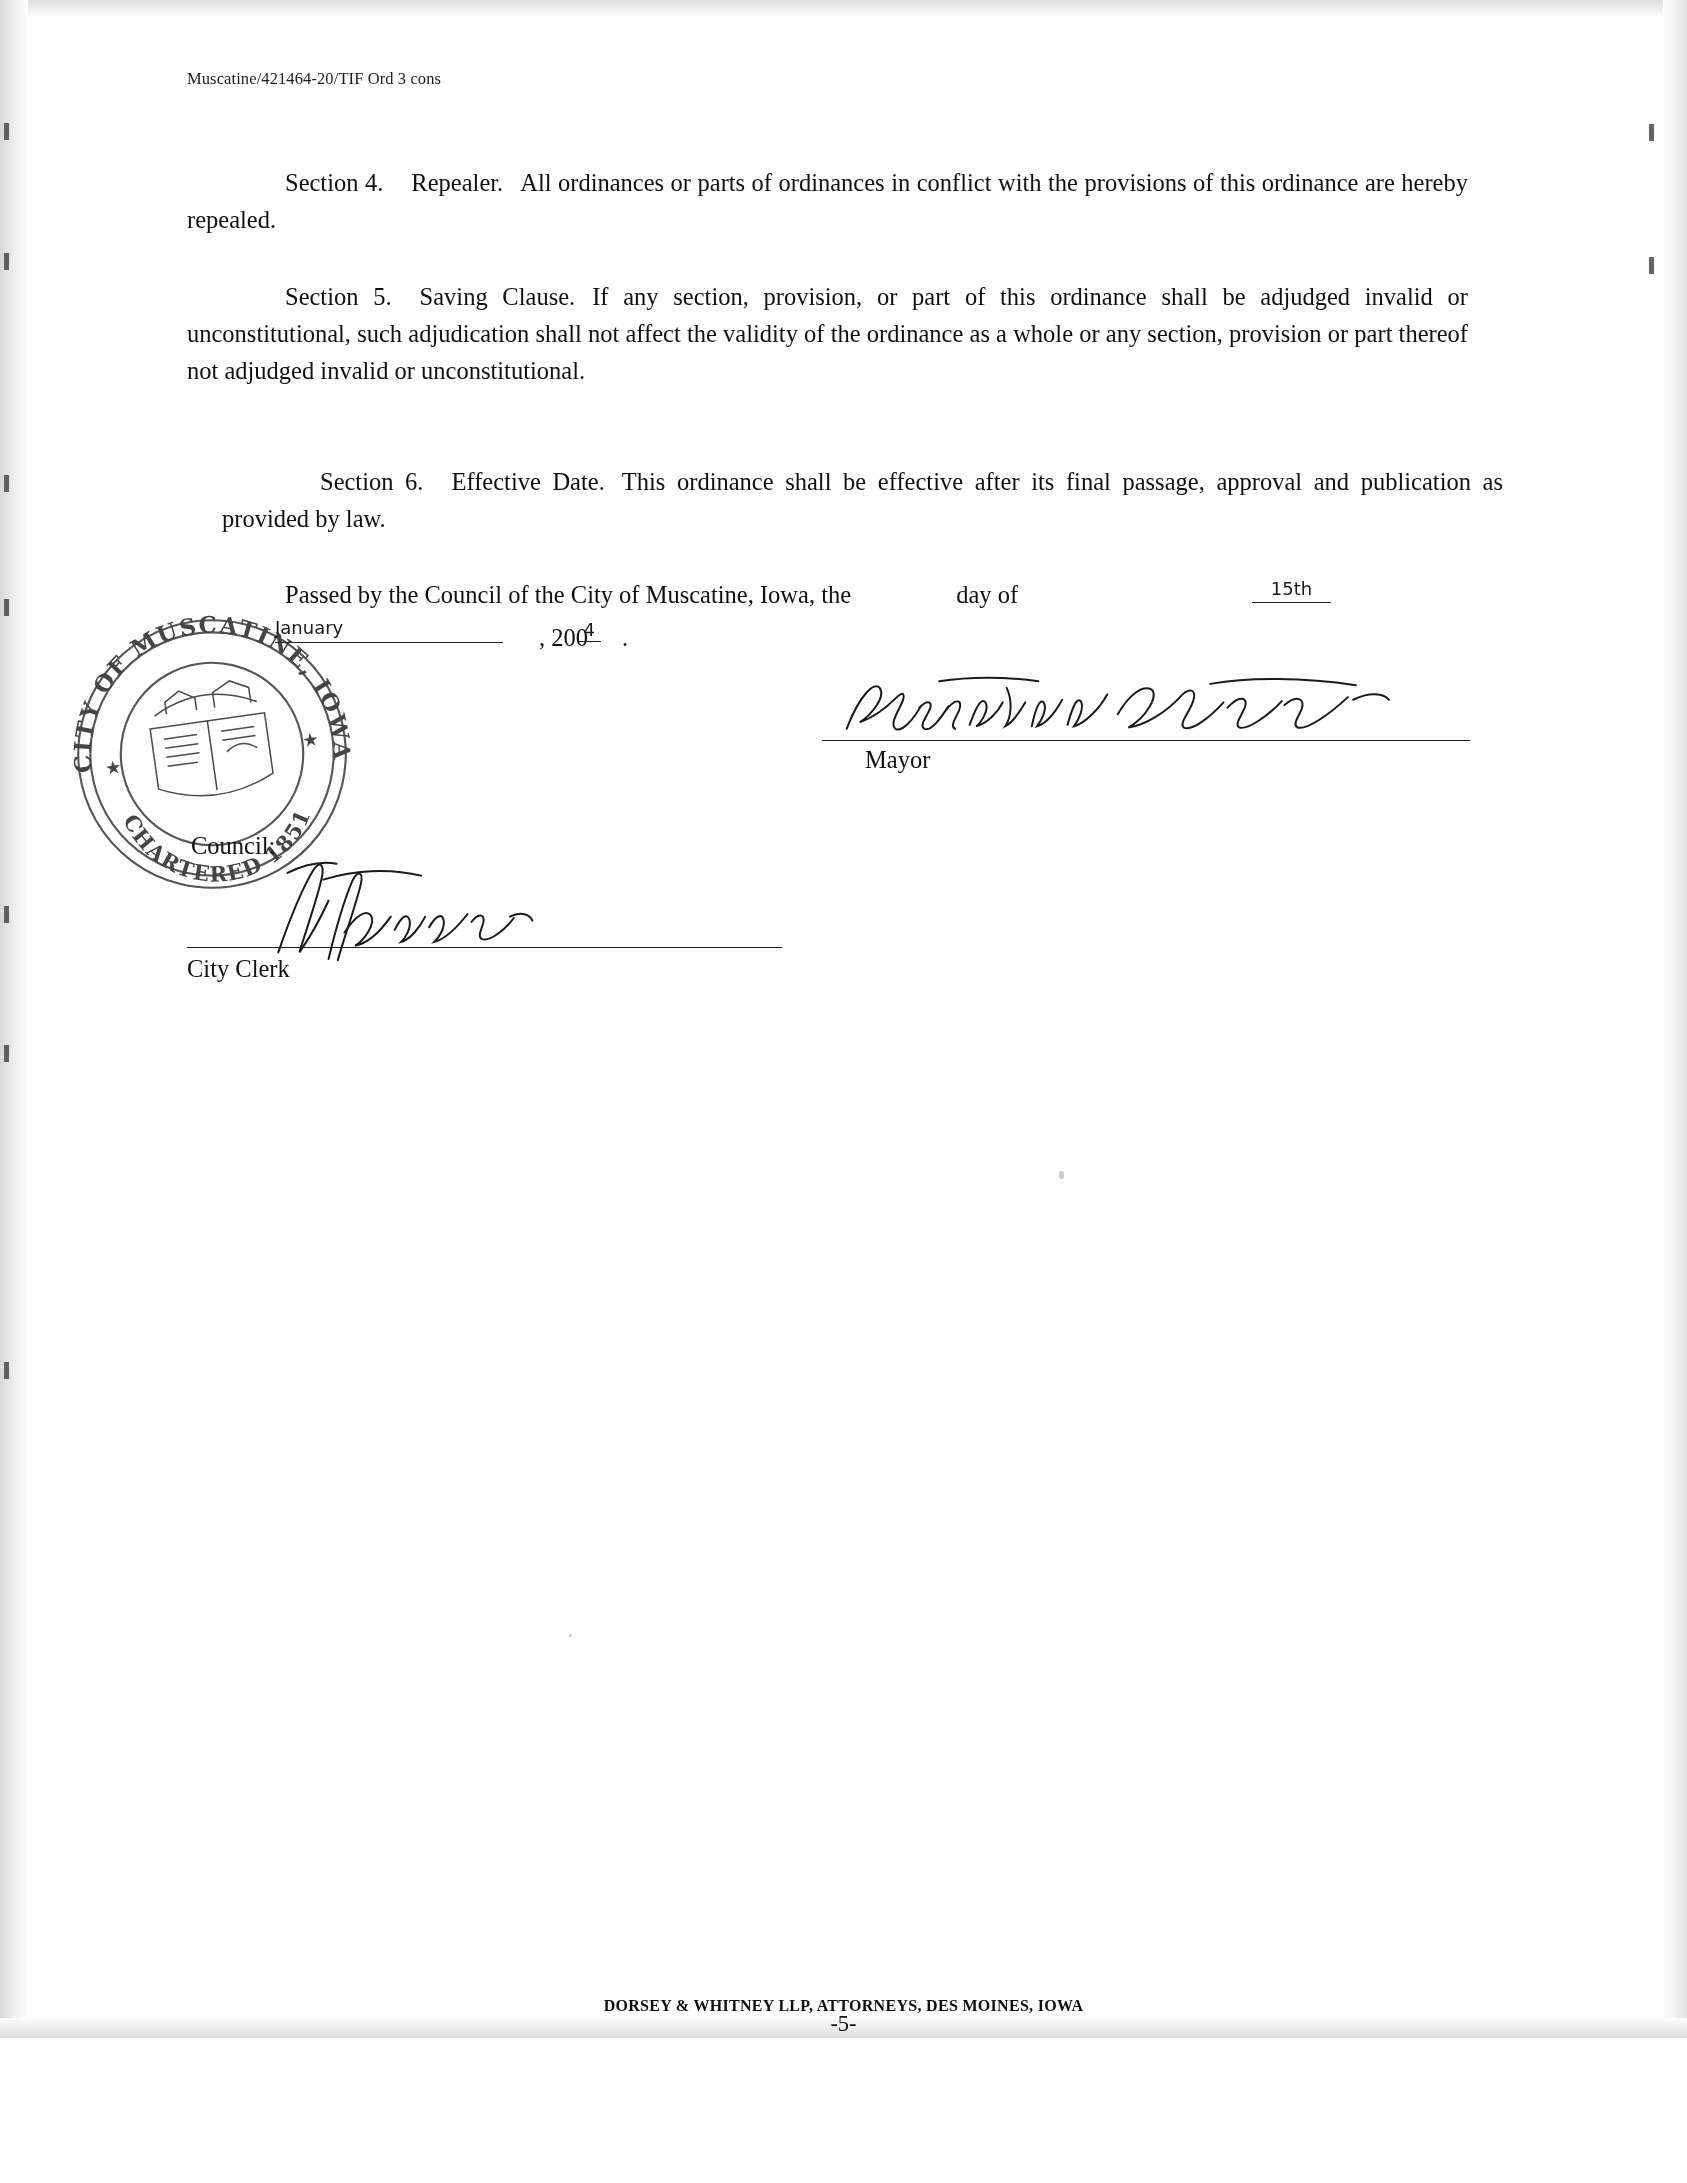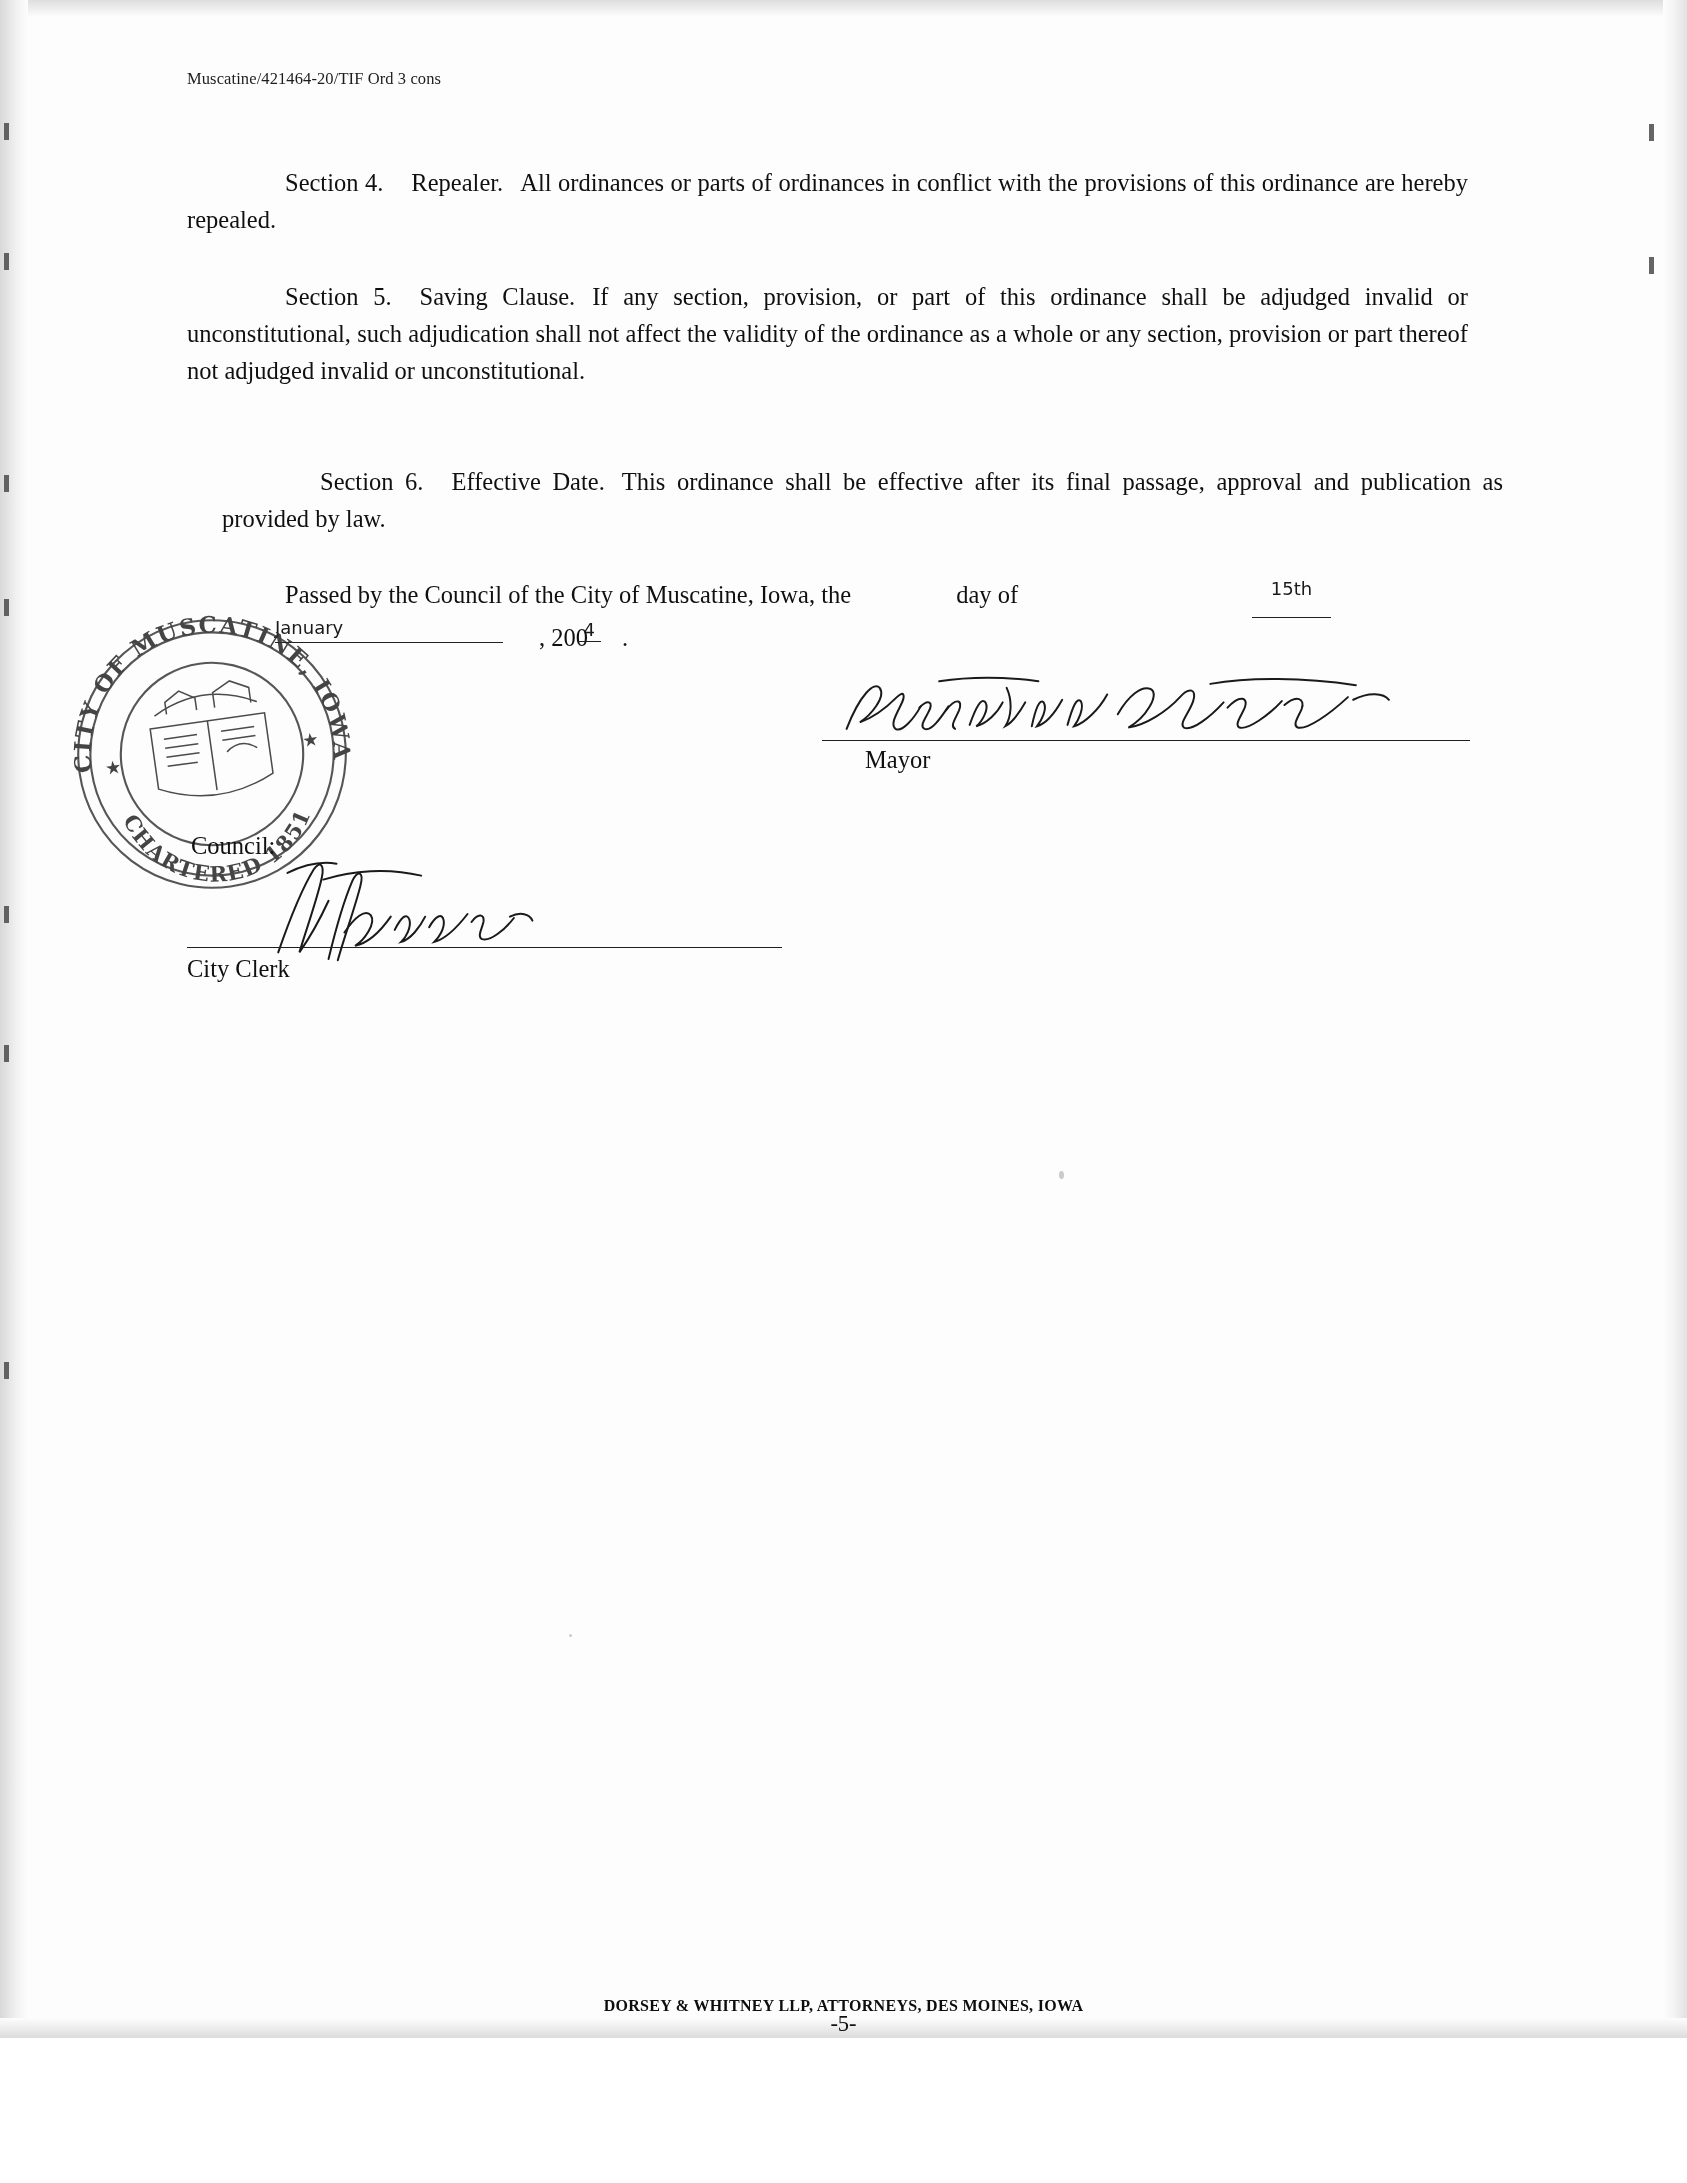--- a/index.html
+++ b/index.html
@@ -96,21 +96,21 @@
     font-size: 18px;
     color: #1a1a1a;
   }
   .blank-15th {
     position: absolute;
     left: 1252px;
     top: 578px;
     width: 79px;
     text-align: center;
     border-bottom: 1.3px solid #222;
-    padding-bottom: 18px;
+    padding-bottom: 3px;
   }
   .blank-month {
     position: absolute;
     left: 275px;
     top: 617px;
     width: 228px;
     border-bottom: 1.3px solid #222;
     padding-bottom: 4px;
   }
   .blank-year-digit {

